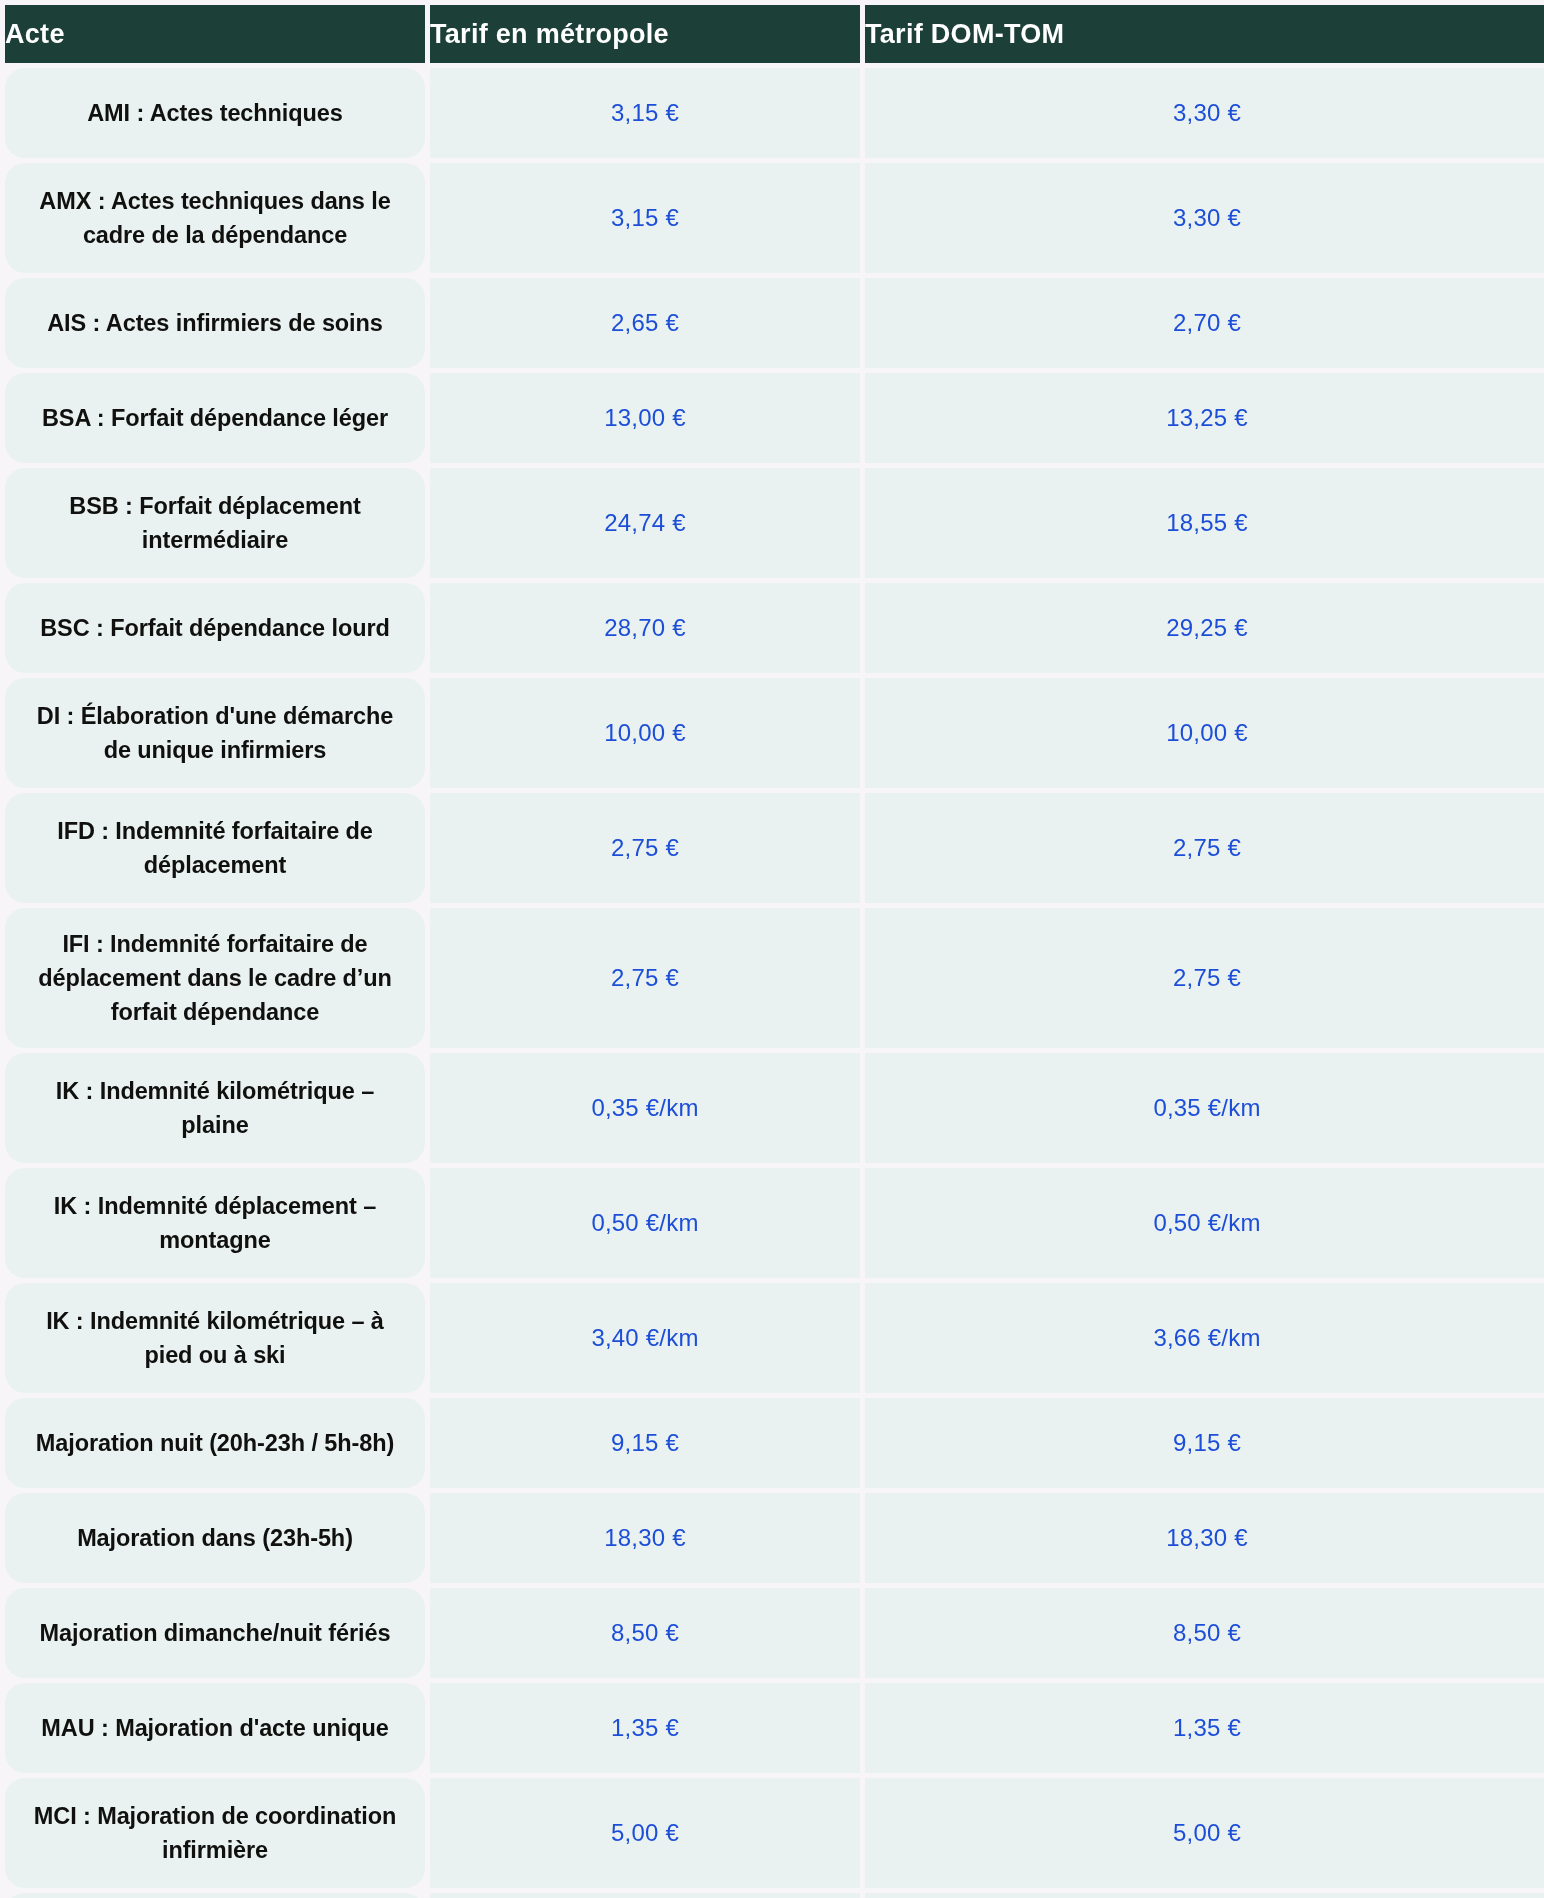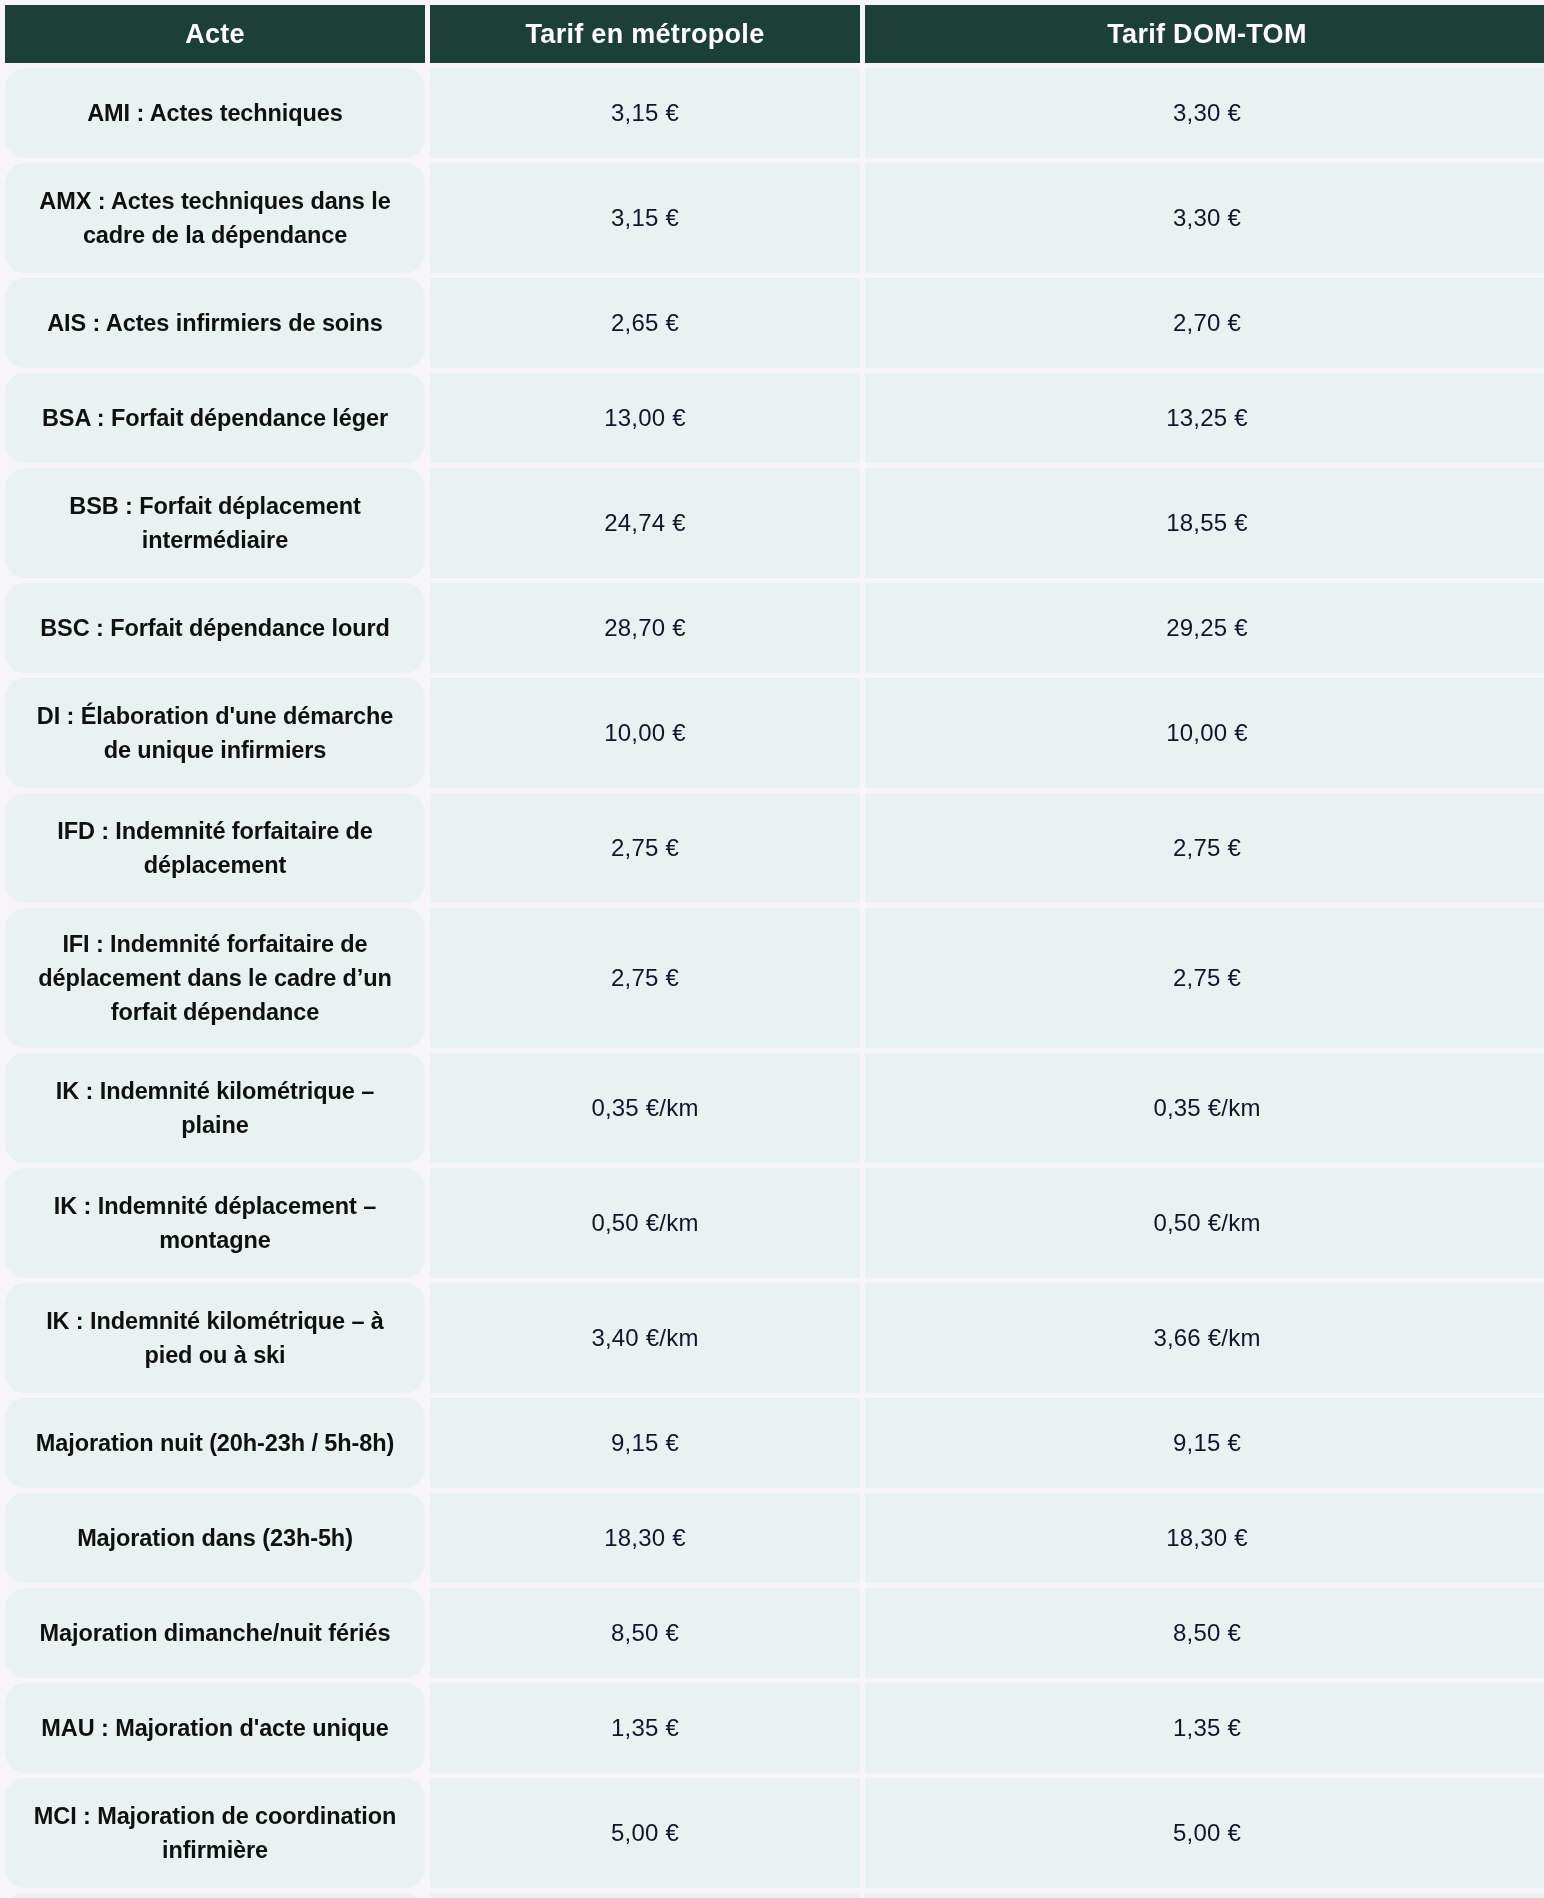--- a/index.html
+++ b/index.html
@@ -33,21 +33,21 @@
   col.c-dom    { width: 684px; }
 
   thead th {
     background: #1c4038;
     color: #ffffff;
     font-weight: bold;
     font-size: 27px;
     letter-spacing: 0.3px;
     height: 58px;
     vertical-align: middle;
-    text-align: center;
+    text-align: left;
     font-stretch: condensed;
   }
 
   tbody td {
     background: #e9f2f0;
     color: #10100f;
     text-align: center;
     vertical-align: middle;
     font-size: 23px;
     line-height: 1.45;
@@ -57,21 +57,21 @@
     font-weight: bold;
     font-size: 23.5px;
     padding: 16px 24px;
     letter-spacing: -0.1px;
     border-radius: 20px;
   }
 
   tbody td.price {
     font-weight: normal;
     font-size: 24px;
-    color: #0f172a;
+    color: #1d4ed8;
     padding: 4px 10px;
     letter-spacing: 0.2px;
     text-align: center;
   }
 
   tbody tr.r2 td { height: 78px; }
   tbody tr.r1 td { height: 58px; }
   tbody tr.r3 td { height: 108px; }
 </style>
 </head>

